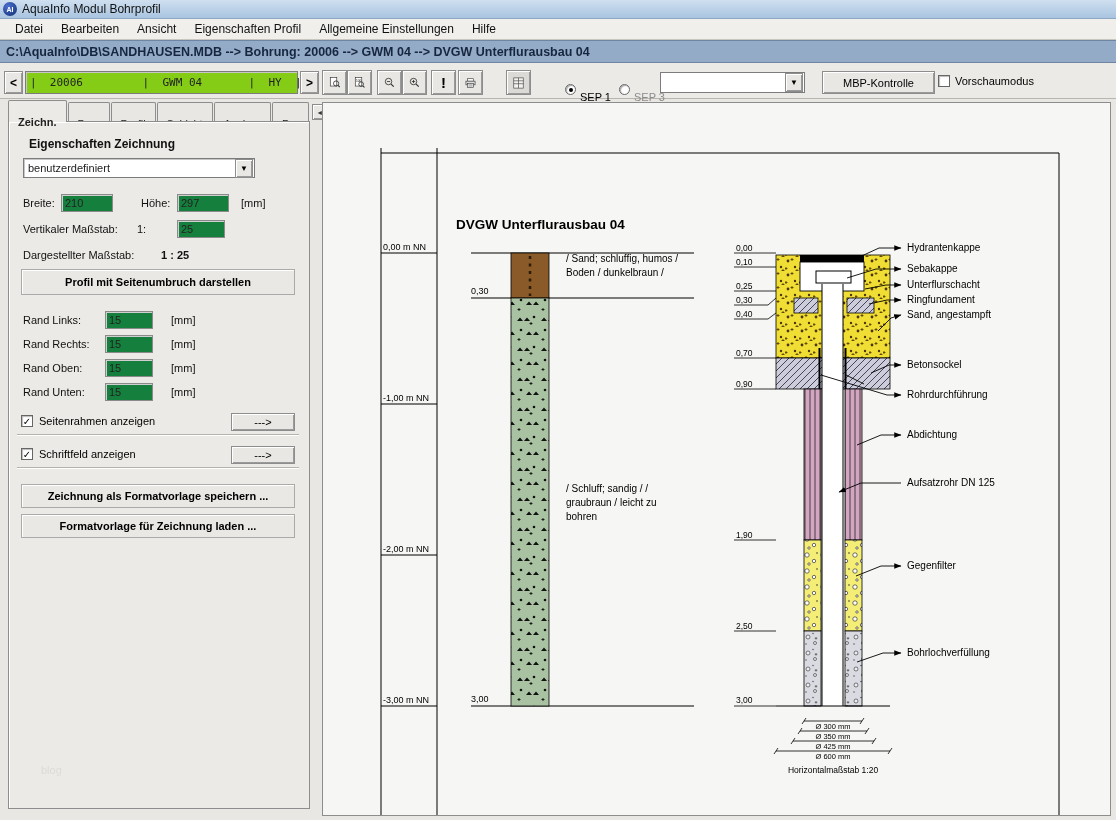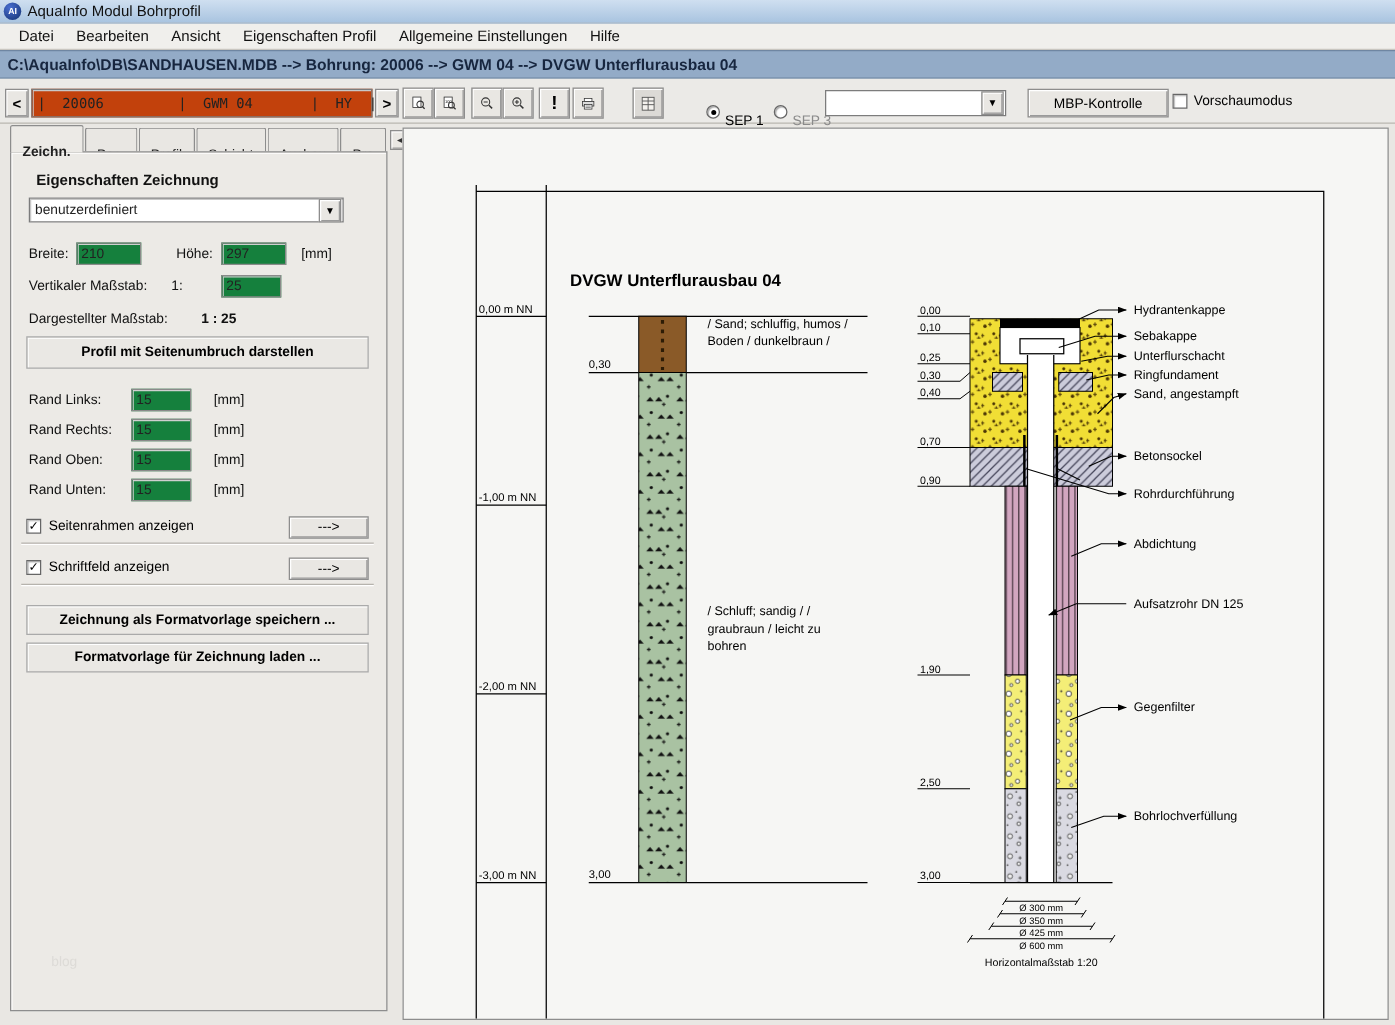--- a/index.html
+++ b/index.html
@@ -23,21 +23,21 @@
   .pathbar{position:absolute;left:0;top:40px;width:1116px;height:23px;background:#93abc7;
     border-top:1px solid #6f86a2;border-bottom:1px solid #6f86a2;display:flex;align-items:center;padding-left:6px;}
   .path-text{font-size:12.5px;font-weight:bold;color:#17263f;}
 
   
   .toolbar{position:absolute;left:0;top:63px;width:1116px;height:36px;background:#ebeae7;border-bottom:1px solid #b9b6b0;}
   .btn3d{background:#e9e7e3;border:1px solid #8d8d8d;
     box-shadow:inset 1px 1px 0 #ffffff, inset -1px -1px 0 #9a9a9a;
     display:flex;align-items:center;justify-content:center;cursor:default;}
   .nav-btn{position:absolute;width:19px;height:23px;font-size:12px;font-weight:bold;}
-  .record-combo{position:absolute;left:25px;top:8px;width:273px;height:23px;background:#c2410c;
+  .record-combo{position:absolute;left:25px;top:8px;width:273px;height:23px;background:#84cc16;
     border:1px solid #7c7c7c;box-shadow:inset 1px 1px 0 #c7c7c7;display:flex;align-items:center;}
   .record-text{font-family:"DejaVu Sans Mono",monospace;font-size:11px;white-space:pre;padding-left:4px;color:#222;flex:1;}
   .combo-arrow{width:18px;height:19px;margin-right:1px;font-size:8px;}
   .tool-btn{position:absolute;top:7px;width:25px;height:25px;}
   .tool-btn svg{display:block;}
   .excl{font-size:15px;font-weight:bold;color:#000;}
   .radio{width:11px;height:11px;border-radius:50%;background:#fff;border:1px solid #666;
     box-shadow:inset 1px 1px 1px #aaa;display:inline-block;position:relative;vertical-align:-2px;}
   .radio.checked::after{content:"";position:absolute;left:3px;top:3px;width:4px;height:4px;border-radius:50%;background:#000;}
   .sep-label{font-size:11px;margin:16px 8px 0 4px;}
@@ -180,21 +180,21 @@
     <div class="tab">Schicht</div>
     <div class="tab">Ausbau</div>
     <div class="tab">Pro</div>
     <button class="btn3d tab-scroll">◄</button>
     <button class="btn3d tab-scroll">►</button>
   </div>
 
   <div class="panel">
     <div class="heading">Eigenschaften Zeichnung</div>
 
-    <div class="combo" style="left:14px;top:36px;width:252px;height:20px;">
+    <div class="combo" style="left:14px;top:36px;width:232px;height:20px;">
       <span class="cv">benutzerdefiniert</span>
       <span class="btn3d combo-arrow">▼</span>
     </div>
 
     <span class="field-label" style="left:14px;top:75px;">Breite:</span>
     <input class="field" style="left: 52px; top: 72px; width: 52px; height: 18px;" value="210">
     <span class="field-label" style="left:132px;top:75px;">Höhe:</span>
     <input class="field" style="left: 168px; top: 72px; width: 52px; height: 18px;" value="297">
     <span class="field-label" style="left:232px;top:75px;">[mm]</span>
 

